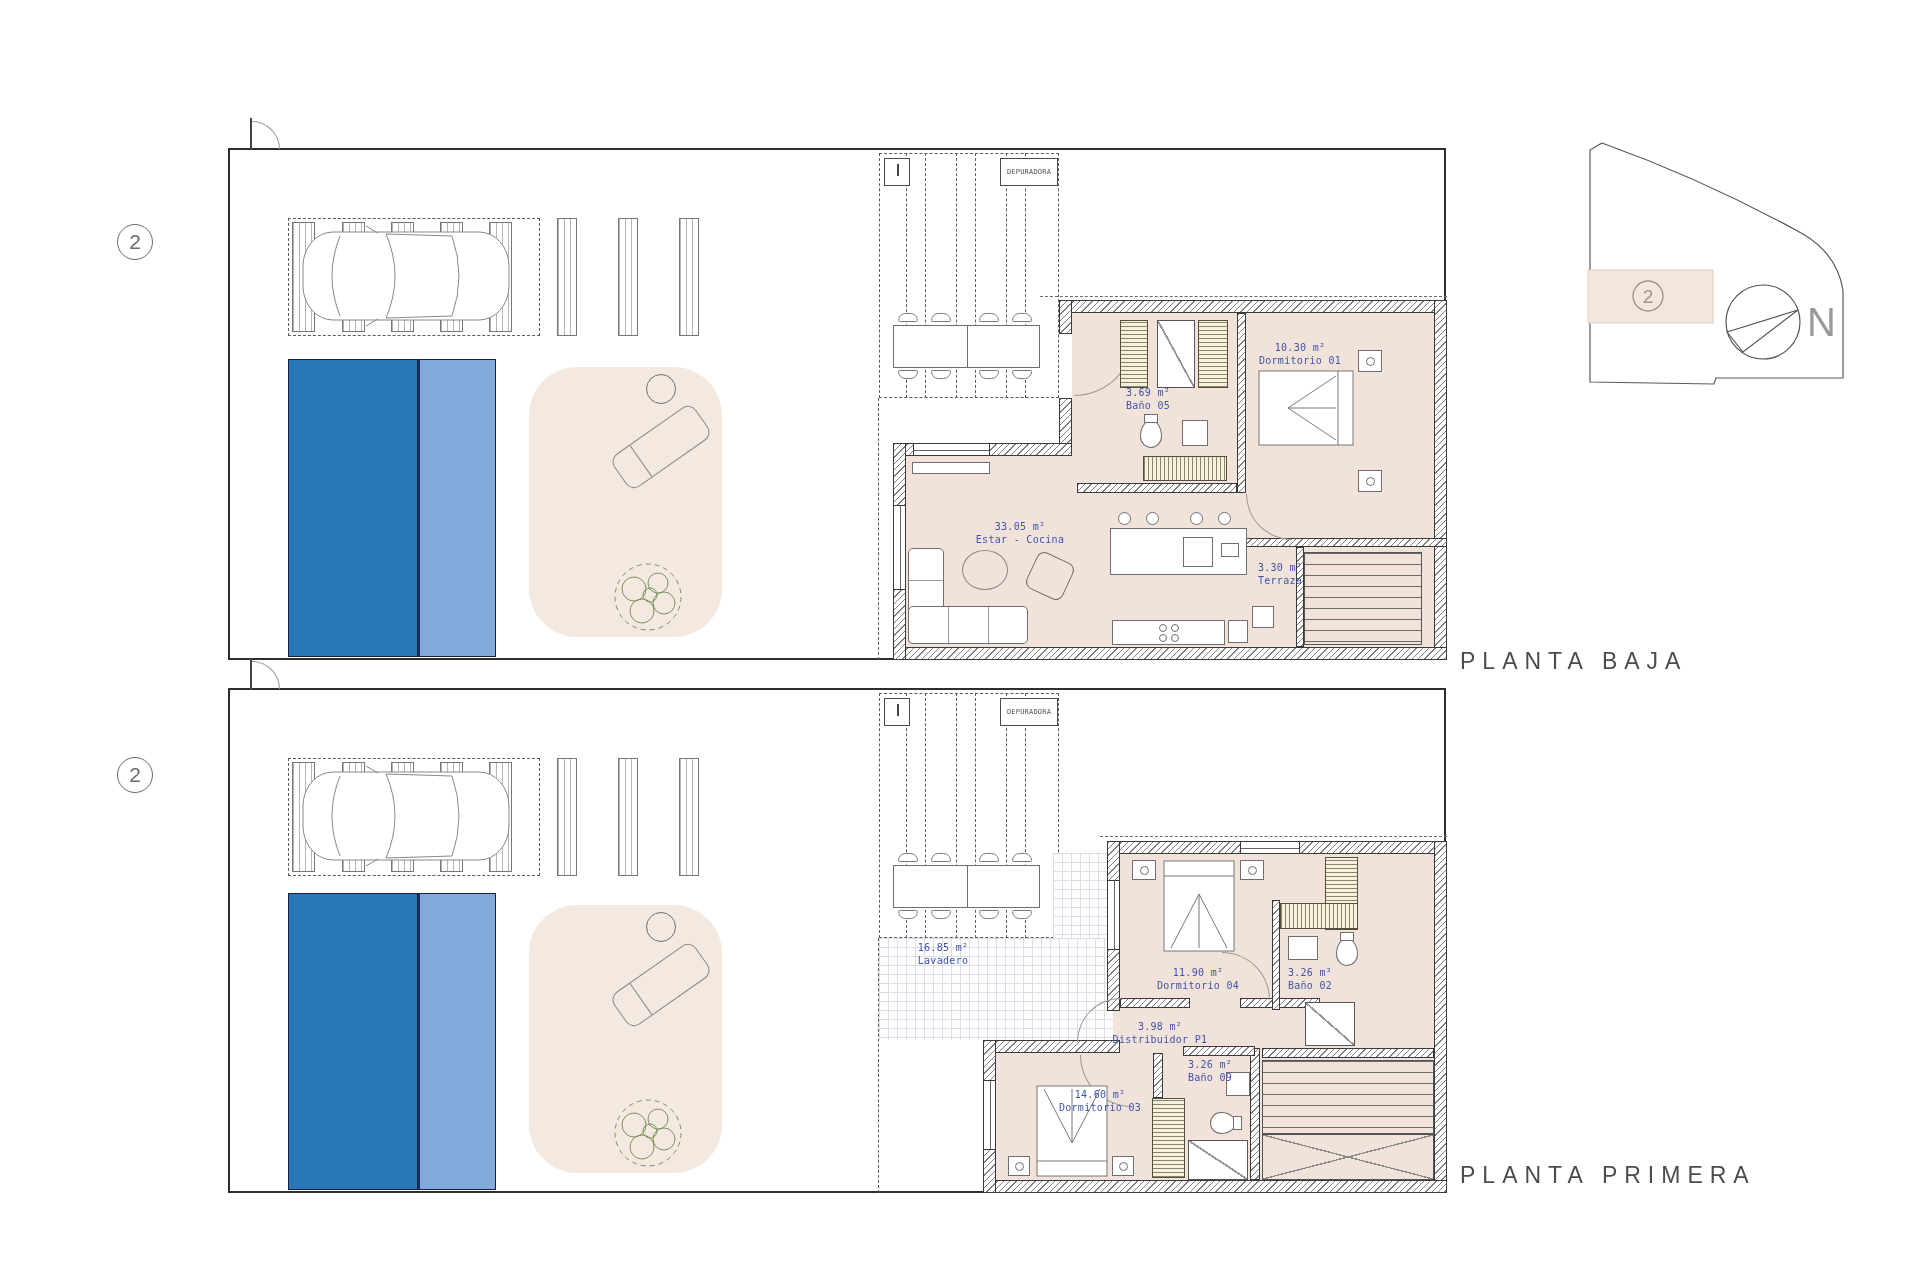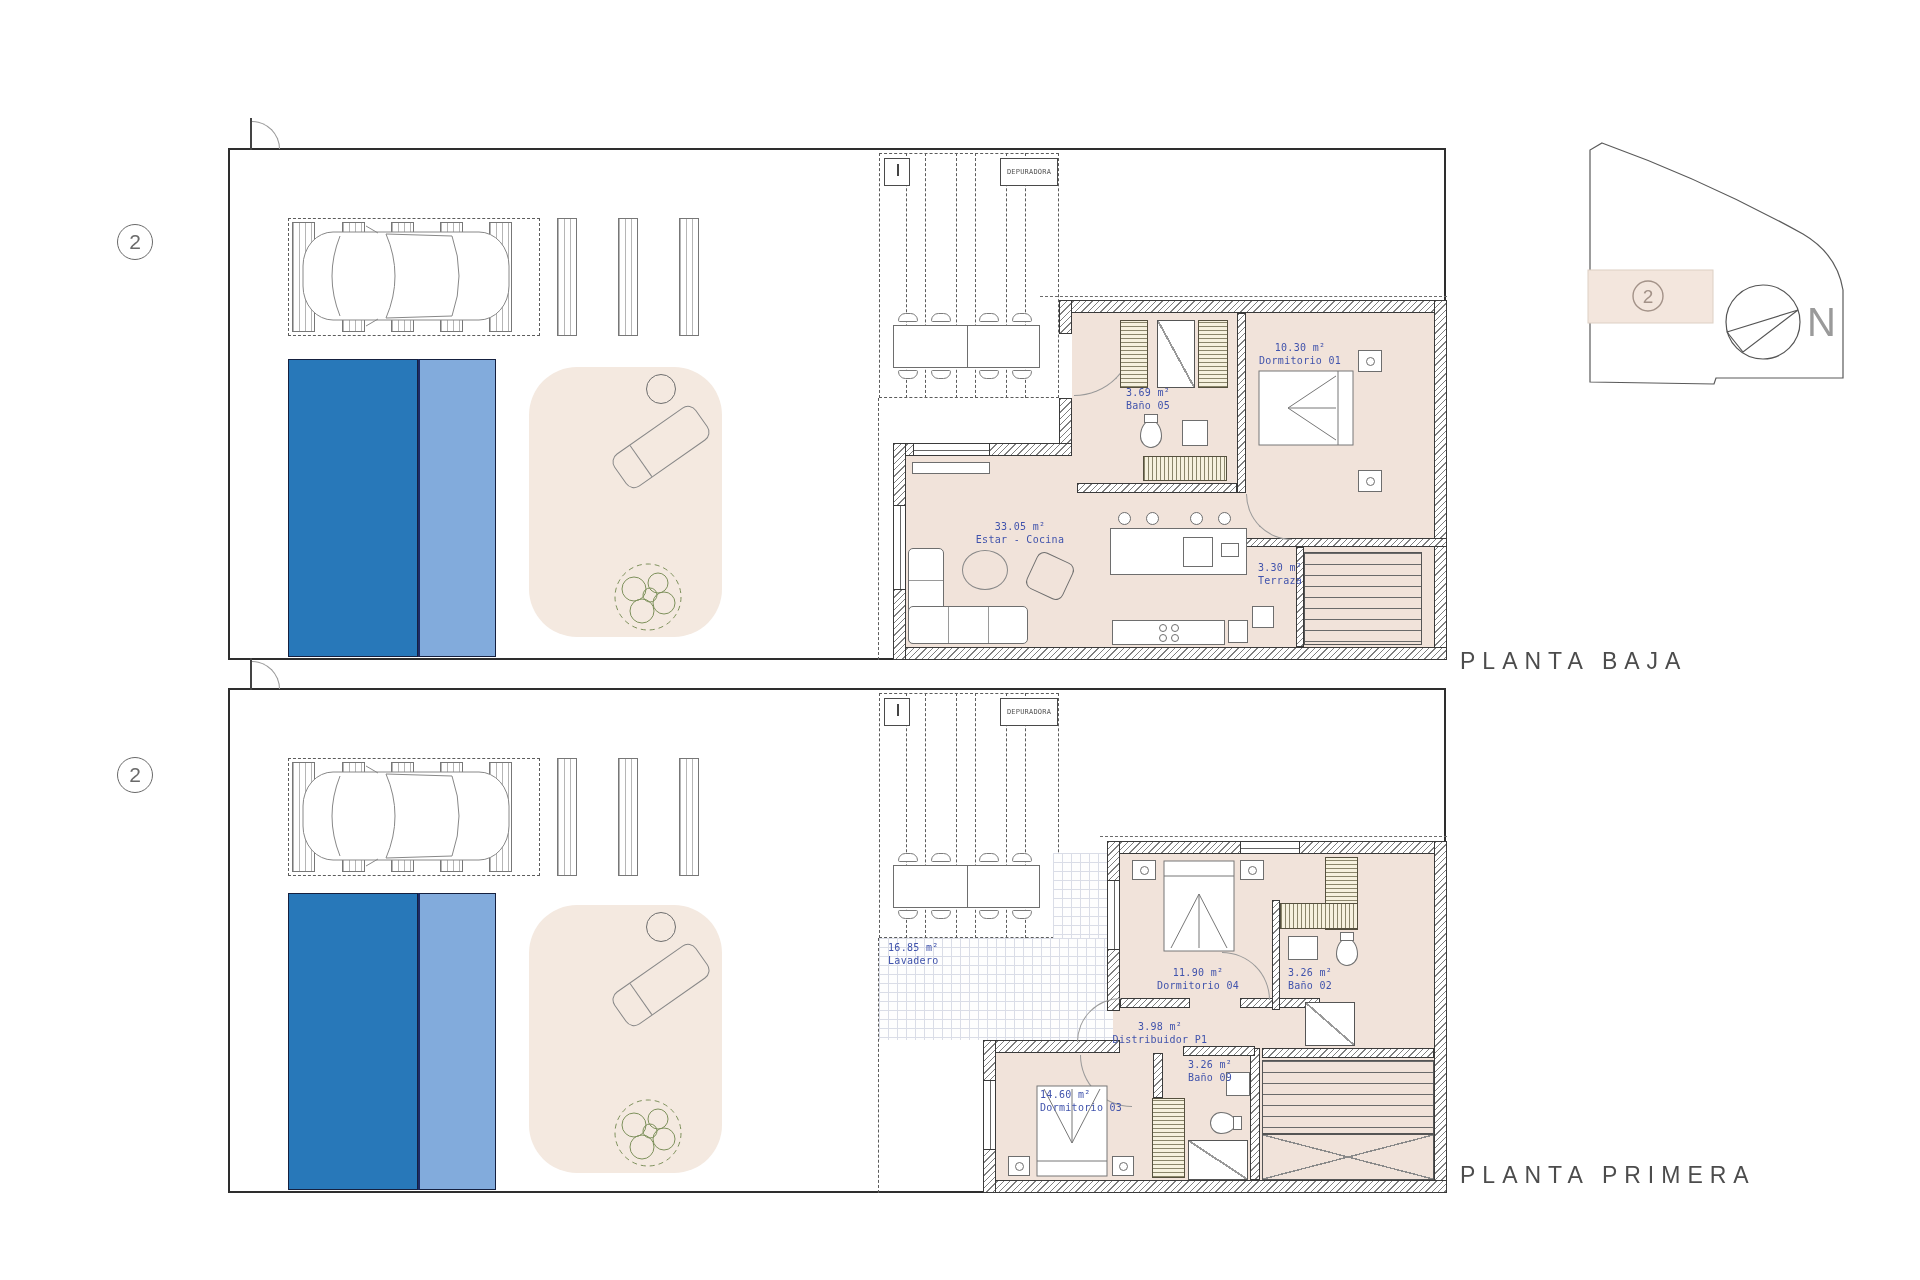--- a/index.html
+++ b/index.html
@@ -47,21 +47,21 @@
      linear-gradient(to bottom right,transparent calc(50% - .7px),#8a8a8a calc(50% - .7px) calc(50% + .7px),transparent calc(50% + .7px));}
   .arc{border:1px solid #999;border-width:1px 0 0 1px;border-radius:100% 0 0 0;}
   .sofa-v{background:#fff;border:1px solid #6e6e6e;border-radius:5px;
           background-image:repeating-linear-gradient(180deg,transparent 0 31px,#9a9a9a 31px 32px);}
   .sofa-h{background:#fff;border:1px solid #6e6e6e;border-radius:5px;
           background-image:repeating-linear-gradient(90deg,transparent 0 39px,#9a9a9a 39px 40px);}
   .lounge{background:#f4e9e0;border:1.5px solid #888;border-radius:10px;}
   .lounge::after{content:"";position:absolute;top:0;bottom:0;left:24%;border-left:1px solid #888;}
   
   .rlabel{color:#4053ac;font:10px/1.32 "DejaVu Sans Mono",monospace;text-align:center;letter-spacing:.3px;}
-  .rlabel.left{text-align:left;}
+  .rlabel.left{text-align:center;}
   .equip{border:1.5px solid #4a4a4a;color:#555;font:7px/1 "DejaVu Sans Mono",monospace;
          display:flex;align-items:center;justify-content:center;letter-spacing:.2px;background:#fff;}
   .title{color:#4c4c4c;font:300 23px "Liberation Sans",sans-serif;letter-spacing:7px;white-space:nowrap;}
   .line{background:#444;}
 </style>
 </head>
 <body>
 
 <div class="canvas">
 

